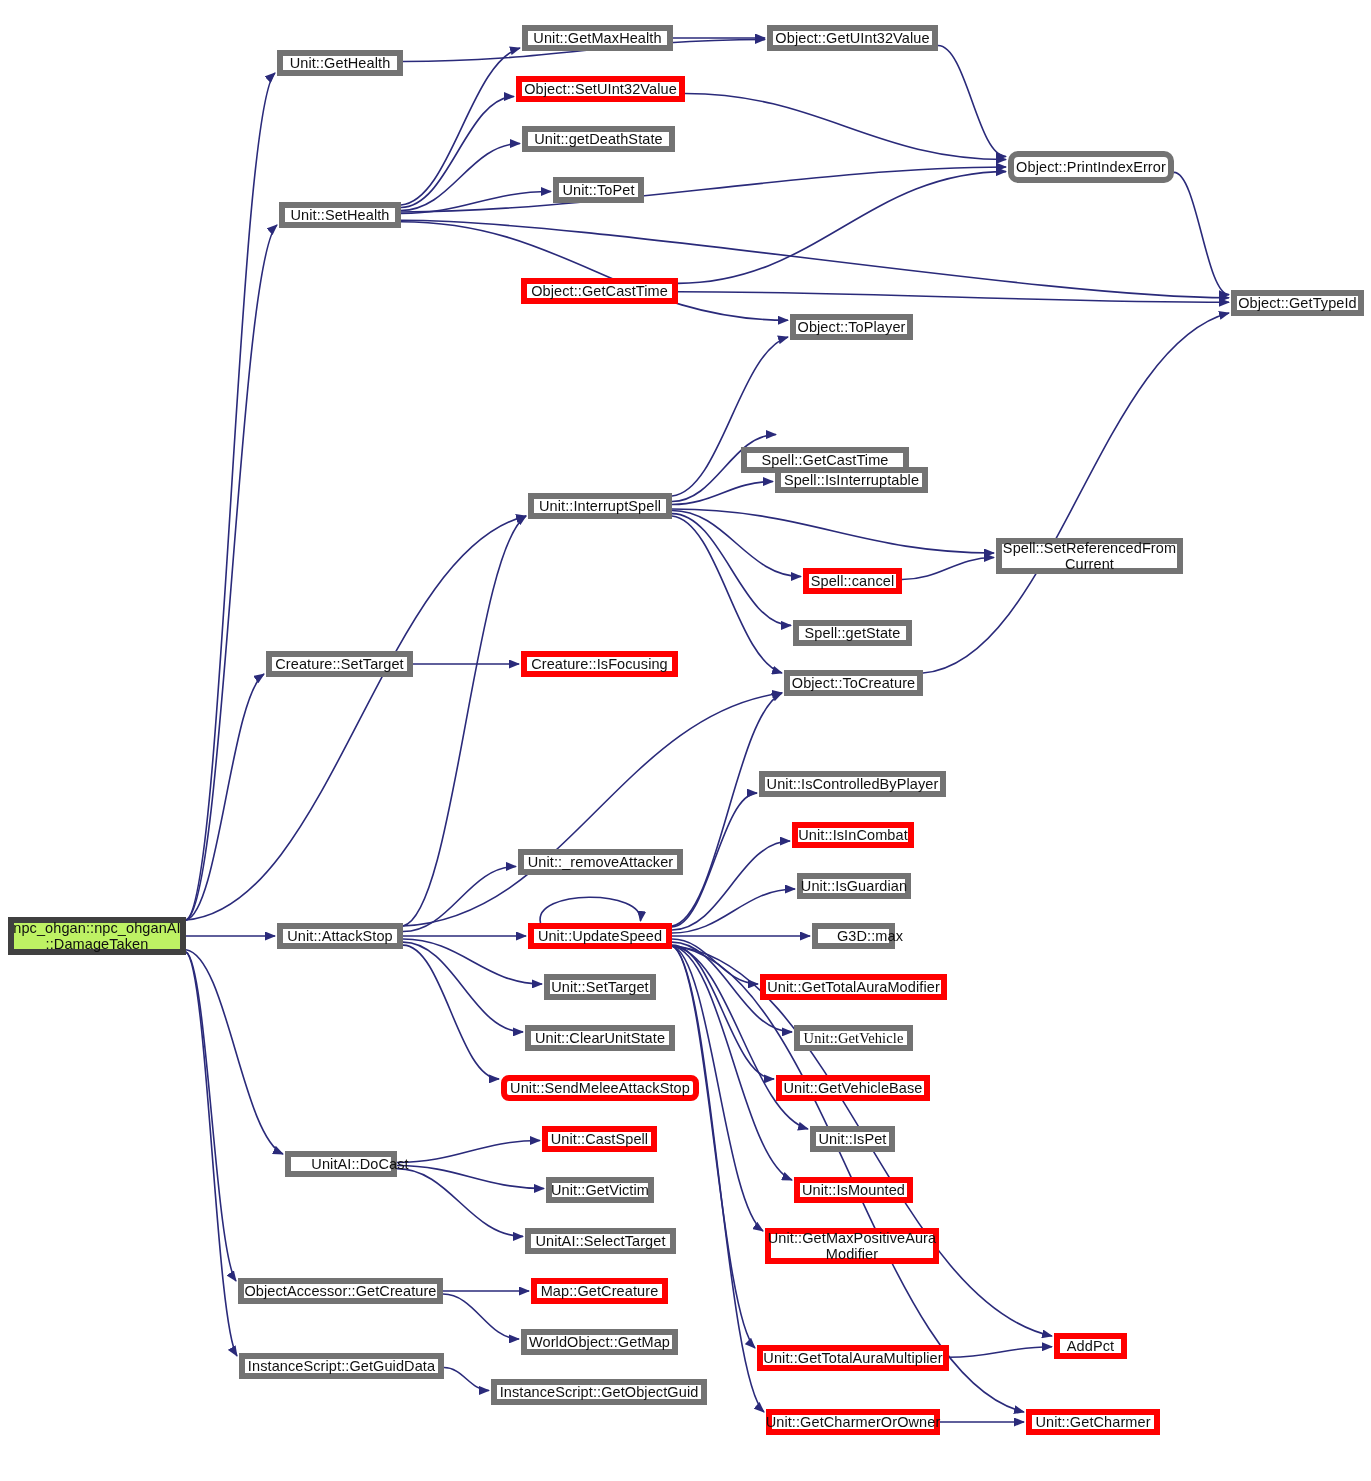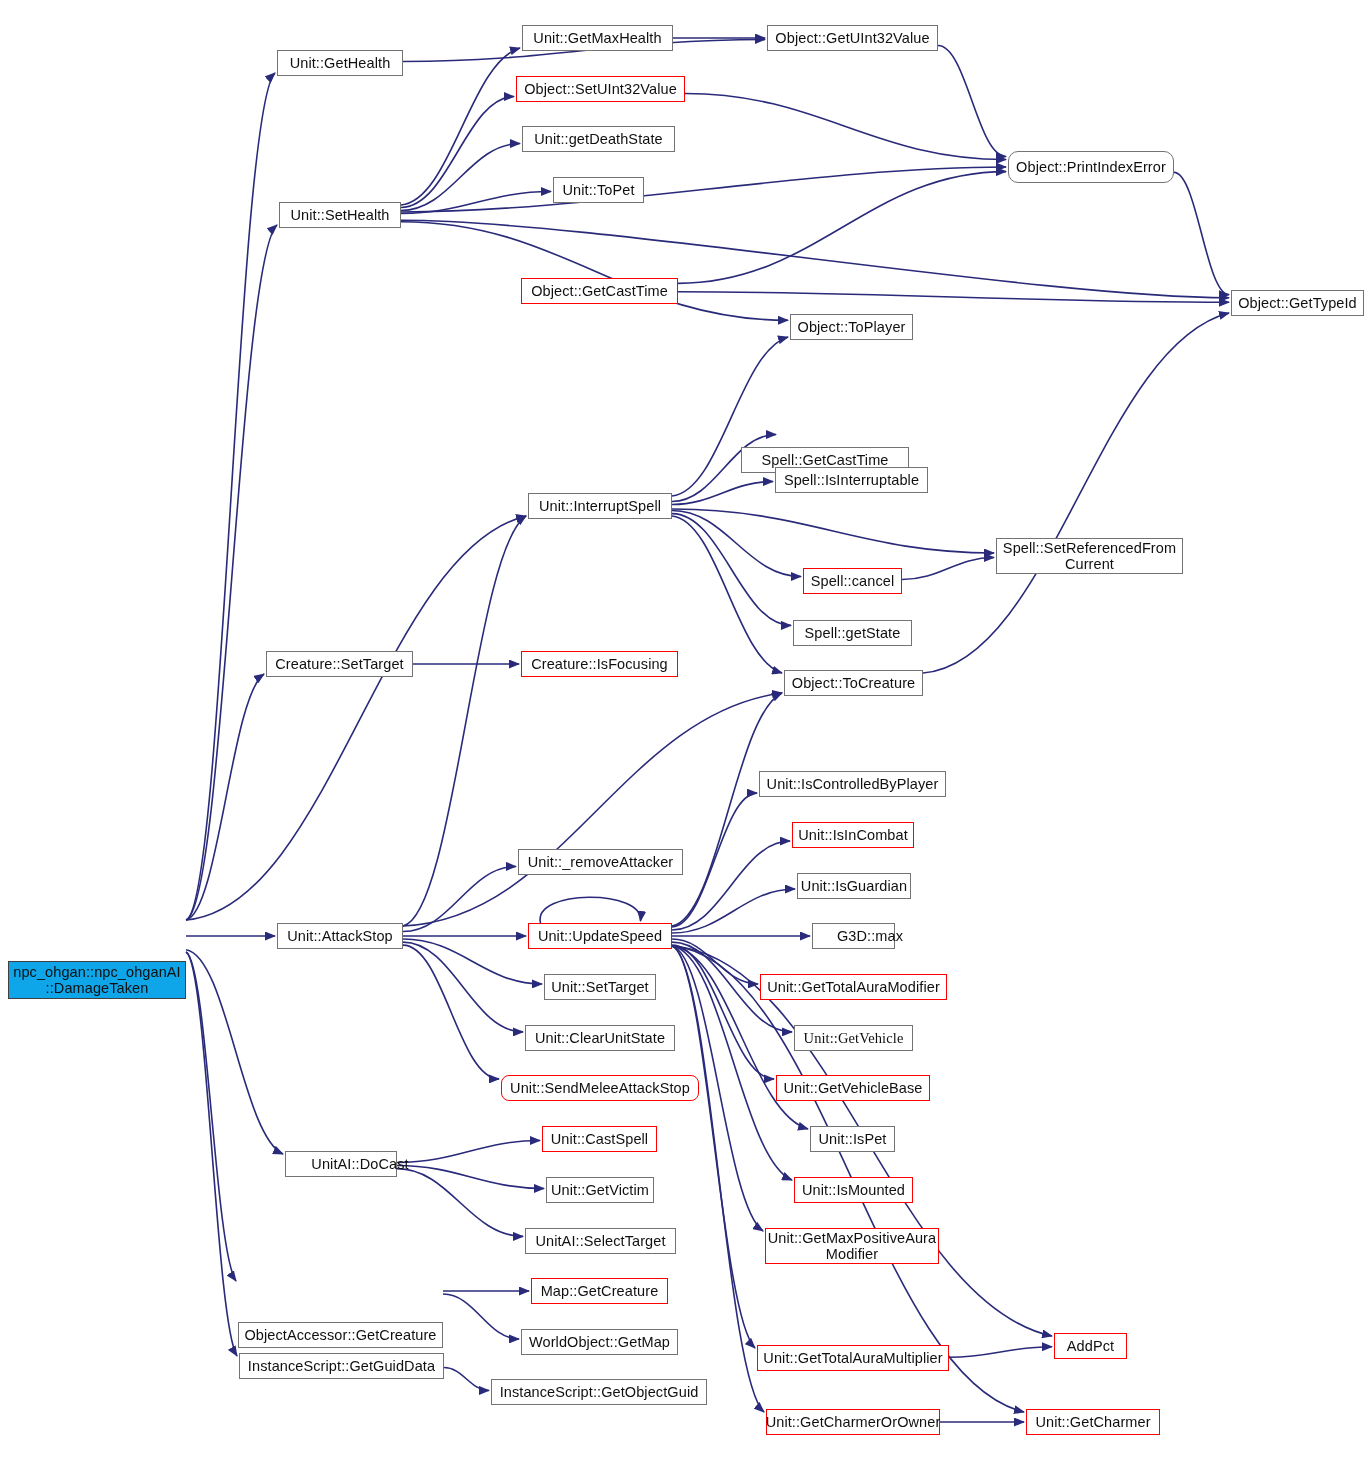--- a/index.html
+++ b/index.html
@@ -12,30 +12,30 @@
   }
   #edges{position:absolute;left:0;top:0;width:1371px;height:1481px;pointer-events:none;}
   .node{
     position:absolute;
     box-sizing:border-box;
     display:flex;
     align-items:center;
     justify-content:center;
     text-align:center;
     background:#ffffff;
-    border:1px solid #737373;
+    border:6px solid #737373;
     color:#101010;
     font-size:14.5px;
     line-height:1.12;
     letter-spacing:0.1px;
     white-space:pre-line;
     cursor:pointer;
   }
   .node.red{border-color:#ff0000;}
-  .node.root{background:#0ea5e9;border-color:#404040;margin-top:44px;}
+  .node.root{background:#bef264;border-color:#404040;}
 </style>
 </head>
 <body>
 
 <div id="canvas">
   <svg id="edges" viewBox="0 0 1371 1481" xmlns="http://www.w3.org/2000/svg">
     <defs>
       <marker id="ah" markerWidth="11" markerHeight="9" refX="10" refY="4.5" orient="auto" markerUnits="userSpaceOnUse">
         <path d="M0,0 L11,4.5 L0,9 z" fill="#2a2a7a"></path>
       </marker>
@@ -143,21 +143,21 @@
     <div class="node red" style="left: 501px; top: 1075px; width: 198px; height: 26px; border-radius: 8px;">Unit::SendMeleeAttackStop</div>
     <div class="node red" style="left: 776px; top: 1075px; width: 154px; height: 26px;">Unit::GetVehicleBase</div>
     <div class="node red" style="left: 542px; top: 1126px; width: 115px; height: 26px;">Unit::CastSpell</div>
     <div class="node" style="left: 810px; top: 1126px; width: 85px; height: 26px;">Unit::IsPet</div>
     <div class="node" style="left: 285px; top: 1151px; width: 112px; height: 26px; padding-left: 38px;">UnitAI::DoCast</div>
     <div class="node" style="left: 546px; top: 1177px; width: 108px; height: 26px;">Unit::GetVictim</div>
     <div class="node red" style="left: 794px; top: 1177px; width: 119px; height: 26px;">Unit::IsMounted</div>
     <div class="node" style="left: 525px; top: 1228px; width: 151px; height: 26px;">UnitAI::SelectTarget</div>
     <div class="node red" style="left: 765px; top: 1228px; width: 174px; height: 36px;">Unit::GetMaxPositiveAura
 Modifier</div>
-    <div class="node" style="left: 238px; top: 1278px; width: 205px; height: 26px; margin-top: 44px;">ObjectAccessor::GetCreature</div>
+    <div class="node" style="left: 238px; top: 1278px; width: 205px; height: 26px;">ObjectAccessor::GetCreature</div>
     <div class="node red" style="left: 531px; top: 1278px; width: 137px; height: 26px;">Map::GetCreature</div>
     <div class="node" style="left: 521px; top: 1329px; width: 157px; height: 26px;">WorldObject::GetMap</div>
     <div class="node red" style="left: 757px; top: 1345px; width: 192px; height: 26px;">Unit::GetTotalAuraMultiplier</div>
     <div class="node red" style="left: 1054px; top: 1333px; width: 73px; height: 26px;">AddPct</div>
     <div class="node" style="left: 239px; top: 1353px; width: 205px; height: 26px;">InstanceScript::GetGuidData</div>
     <div class="node" style="left: 491px; top: 1379px; width: 216px; height: 26px;">InstanceScript::GetObjectGuid</div>
     <div class="node red" style="left: 766px; top: 1409px; width: 174px; height: 26px;">Unit::GetCharmerOrOwner</div>
     <div class="node red" style="left: 1026px; top: 1409px; width: 134px; height: 26px;">Unit::GetCharmer</div>
   </div>
 

